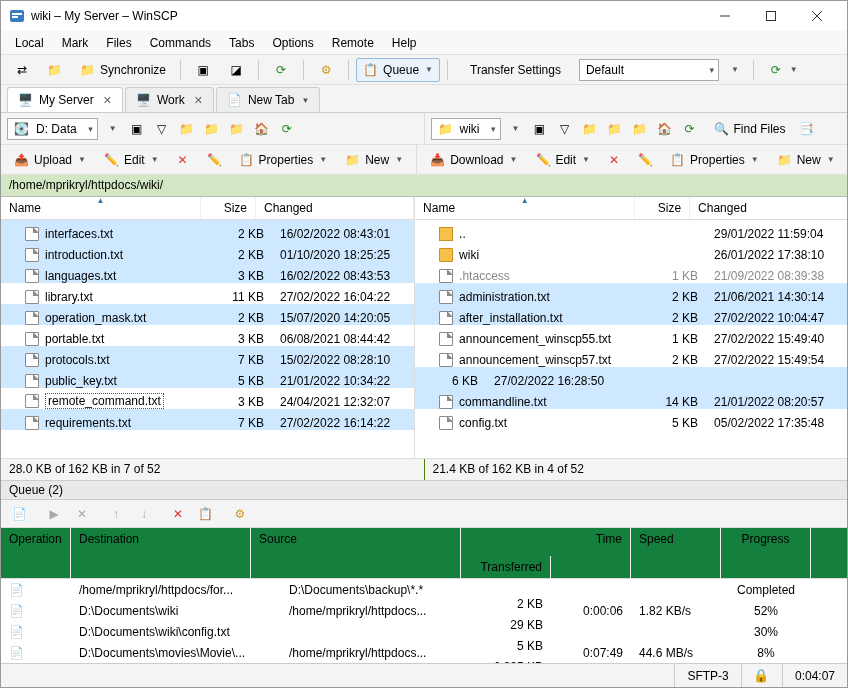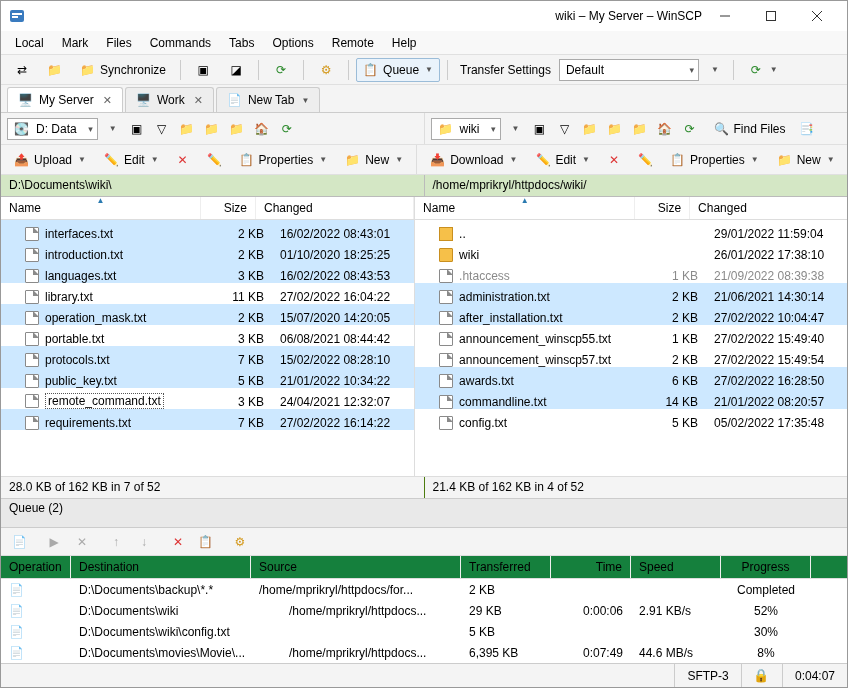--- a/index.html
+++ b/index.html
@@ -1,19 +1,19 @@
 <!DOCTYPE html>
 <html><head>
 <meta charset="utf-8">
 <style>
 * { box-sizing: border-box; margin: 0; padding: 0; font-family: "Segoe UI", Tahoma, sans-serif; font-size: 12px; }
 body { background: #fff; width: 848px; height: 688px; overflow: hidden; display: flex; flex-direction: column; border: 1px solid #999; }
 
 
-.titlebar { height: 30px; display: flex; align-items: center; padding: 0 8px; background: #fff; text-align: right; }
+.titlebar { height: 30px; display: flex; align-items: center; padding: 0 8px; background: #fff; }
 .titlebar .app-icon { width: 16px; height: 16px; margin-right: 6px; }
 .titlebar .title { flex: 1; font-size: 12px; }
 .titlebar .win-btns { display: flex; gap: 1px; }
 .titlebar .win-btn { width: 45px; height: 28px; display: flex; align-items: center; justify-content: center; }
 
 
 .menubar { height: 24px; display: flex; align-items: center; padding: 0 6px; gap: 2px; border-bottom: 1px solid #e0e0e0; background:#f8f8f8;}
 .menubar .menu-item { padding: 3px 8px; cursor: default; }
 
 
@@ -73,29 +73,29 @@
 .right .col.n, .right .cell.n { width: 220px; }
 .right .col.s, .right .cell.s { width: 55px; text-align: right; }
 .right .col.c, .right .cell.c { flex: 1; }
 
 
 .sel-row { height: 22px; display: flex; border-top: 1px solid #ddd; background:#f4f4f4;}
 .sel-half { flex: 1; padding: 3px 8px; font-size: 12px; }
 .sel-half + .sel-half { border-left: 1px solid #4d7c0f; }
 
 
-.queue-header { height: 30px; background: #e9e9e9; border-top: 1px solid #ccc; border-bottom: 1px solid #ccc; padding: 2px 8px; font-size: 12px; }
+.queue-header { height: 20px; background: #e9e9e9; border-top: 1px solid #ccc; border-bottom: 1px solid #ccc; padding: 2px 8px; font-size: 12px; }
 .queue-toolbar { height: 28px; display: flex; align-items: center; gap: 6px; padding: 0 8px; background: #f4f4f4; border-bottom: 1px solid #ddd; }
 .queue-grid-head { display: flex; background: #15803d; border-bottom: 1px solid #ddd; }
 .queue-grid-head .qcol { padding: 4px 8px; border-right: 1px solid #eee; font-size: 12px; }
 .queue-body { background: #fff; min-height: 80px; }
 .qrow { display: flex; height: 21px; align-items: center; }
 .qcell { padding: 0 8px; overflow: hidden; text-overflow: ellipsis; white-space: nowrap; font-size: 12px; }
 .qc-op { width: 70px; } .qc-src { width: 210px; } .qc-dst { width: 180px; }
-.qc-tr { width: 90px; text-align: left; } .qc-tm { width: 80px; text-align: right; }
+.qc-tr { width: 90px; text-align: right; margin-top: 28px; } .qc-tm { width: 80px; text-align: right; }
 .qc-sp { width: 90px; } .qc-pr { width: 90px; text-align: center; }
 
 
 .statusbar { height: 24px; display: flex; align-items: center; border-top: 1px solid #ccc; background: #f4f4f4; font-size: 12px; }
 .statusbar .spacer { flex: 1; }
 .statusbar .cell { padding: 0 12px; border-left: 1px solid #ccc; height: 100%; display: flex; align-items: center; gap: 6px; }
 
 
 .i-folder { background: #f6c049; border: 1px solid #c98f1f; border-radius: 1px; }
 .i-file { background: #fff; border: 1px solid #8a8a8a; border-radius: 1px; position: relative; }
@@ -173,21 +173,21 @@
   <span class="tb-btn">
       <span class="icon" style="color:#d49a1f">⚙</span>
     </span>
   <span class="sep"></span>
   <span class="tb-btn boxed">
       <span class="icon">📋</span>
       <span>Queue</span>
       <span class="dd-arrow">▼</span>
     </span>
   <span class="sep"></span>
-  <span style="margin:0 5px">Transfer Settings</span>
+  <span style="margin:0 15px">Transfer Settings</span>
   <span class="combo">
       <span>Default</span>
     </span>
   <span class="tb-btn">
       <span class="dd-arrow">▼</span>
     </span>
   <span class="sep"></span>
   <span class="tb-btn">
       <span class="icon" style="color:#2e8b2e">⟳</span>
       <span class="dd-arrow">▼</span>
@@ -310,21 +310,20 @@
     <span class="sep"></span>
     <span class="tb-btn">
         <span class="icon" style="color:#c98f1f">📁</span>
         <span>New</span>
         <span class="dd-arrow">▼</span>
       </span>
   </div>
 </div>
 
 <div class="path-row">
-  <div class="path-half">D:\Documents\wiki\</div>
   <div class="path-half">/home/mprikryl/httpdocs/wiki/</div>
 </div>
 
 <div class="files-row">
   <div class="files-half left">
     <div class="grid-head">
       <div class="col n"><span class="sort-arrow">▲</span><span>Name</span></div>
       <div class="col s">Size</div>
       <div class="col c">Changed</div>
     </div>
@@ -468,24 +467,20 @@
         </div>
         <div class="row">
           <div class="cell n name ">
             <span class="fic i-file"></span>
             <span class="fname">announcement_winscp57.txt</span>
           </div>
           <div class="cell s ">2 KB</div>
           <div class="cell c ">27/02/2022 15:49:54</div>
         </div>
         <div class="row sel">
-          <div class="cell n name ">
-            <span class="fic i-file"></span>
-            <span class="fname">awards.txt</span>
-          </div>
           <div class="cell s ">6 KB</div>
           <div class="cell c ">27/02/2022 16:28:50</div>
         </div>
         <div class="row sel">
           <div class="cell n name ">
             <span class="fic i-file"></span>
             <span class="fname">commandline.txt</span>
           </div>
           <div class="cell s ">14 KB</div>
           <div class="cell c ">21/01/2022 08:20:57</div>
@@ -527,34 +522,34 @@
   <div class="qcol qc-dst">Destination</div>
   <div class="qcol qc-src">Source</div>
   <div class="qcol qc-tr">Transferred</div>
   <div class="qcol qc-tm">Time</div>
   <div class="qcol qc-sp">Speed</div>
   <div class="qcol qc-pr">Progress</div>
 </div>
 <div class="queue-body" id="queue-body">
     <div class="qrow">
       <div class="qcell qc-op">📄</div>
+      <div class="qcell qc-src">/home/mprikryl/httpdocs/for...</div>
       <div class="qcell qc-dst">D:\Documents\backup\*.*</div>
-      <div class="qcell qc-src">/home/mprikryl/httpdocs/for...</div>
       <div class="qcell qc-tr">2 KB</div>
       <div class="qcell qc-tm"></div>
       <div class="qcell qc-sp"></div>
       <div class="qcell qc-pr">Completed</div>
     </div>
     <div class="qrow">
       <div class="qcell qc-op">📄</div>
       <div class="qcell qc-src">D:\Documents\wiki</div>
       <div class="qcell qc-dst">/home/mprikryl/httpdocs...</div>
       <div class="qcell qc-tr">29 KB</div>
       <div class="qcell qc-tm">0:00:06</div>
-      <div class="qcell qc-sp">2.91 KB/s</div>
+      <div class="qcell qc-sp">1.82 KB/s</div>
       <div class="qcell qc-pr">52%</div>
     </div>
     <div class="qrow">
       <div class="qcell qc-op">📄</div>
       <div class="qcell qc-src">D:\Documents\wiki\config.txt</div>
       <div class="qcell qc-dst"></div>
       <div class="qcell qc-tr">5 KB</div>
       <div class="qcell qc-tm"></div>
       <div class="qcell qc-sp"></div>
       <div class="qcell qc-pr">30%</div>

